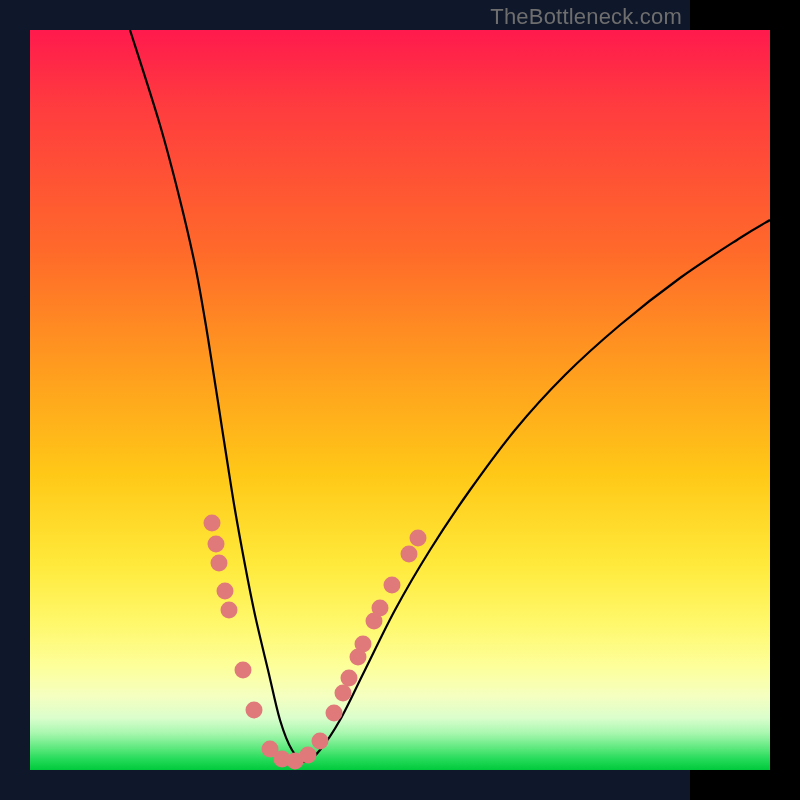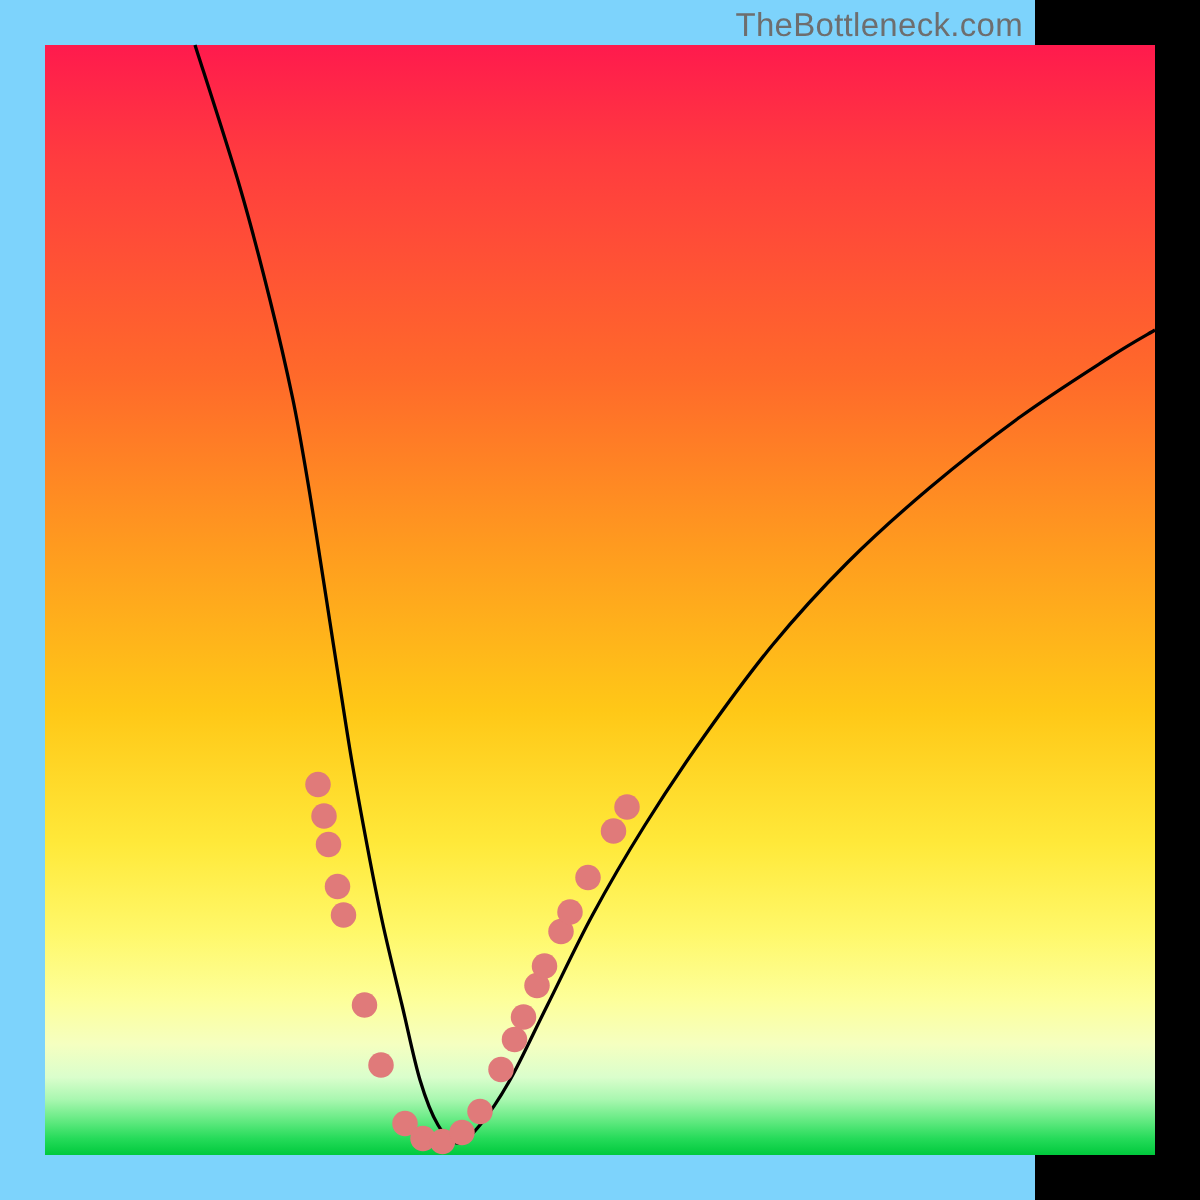--- a/index.html
+++ b/index.html
@@ -8,21 +8,21 @@
     width: 800px;
     height: 800px;
     background: #000;
     overflow: hidden;
     font-family: Arial, Helvetica, sans-serif;
   }
   .frame {
     position: relative;
     width: 690px;
     height: 800px;
-    background: #7dd3fc;
+    background: #0f172a;
   }
   .plot-area {
     position: absolute;
     left: 30px;
     top: 30px;
     width: 740px;
     height: 740px;
     
     background: linear-gradient(
       to bottom,

